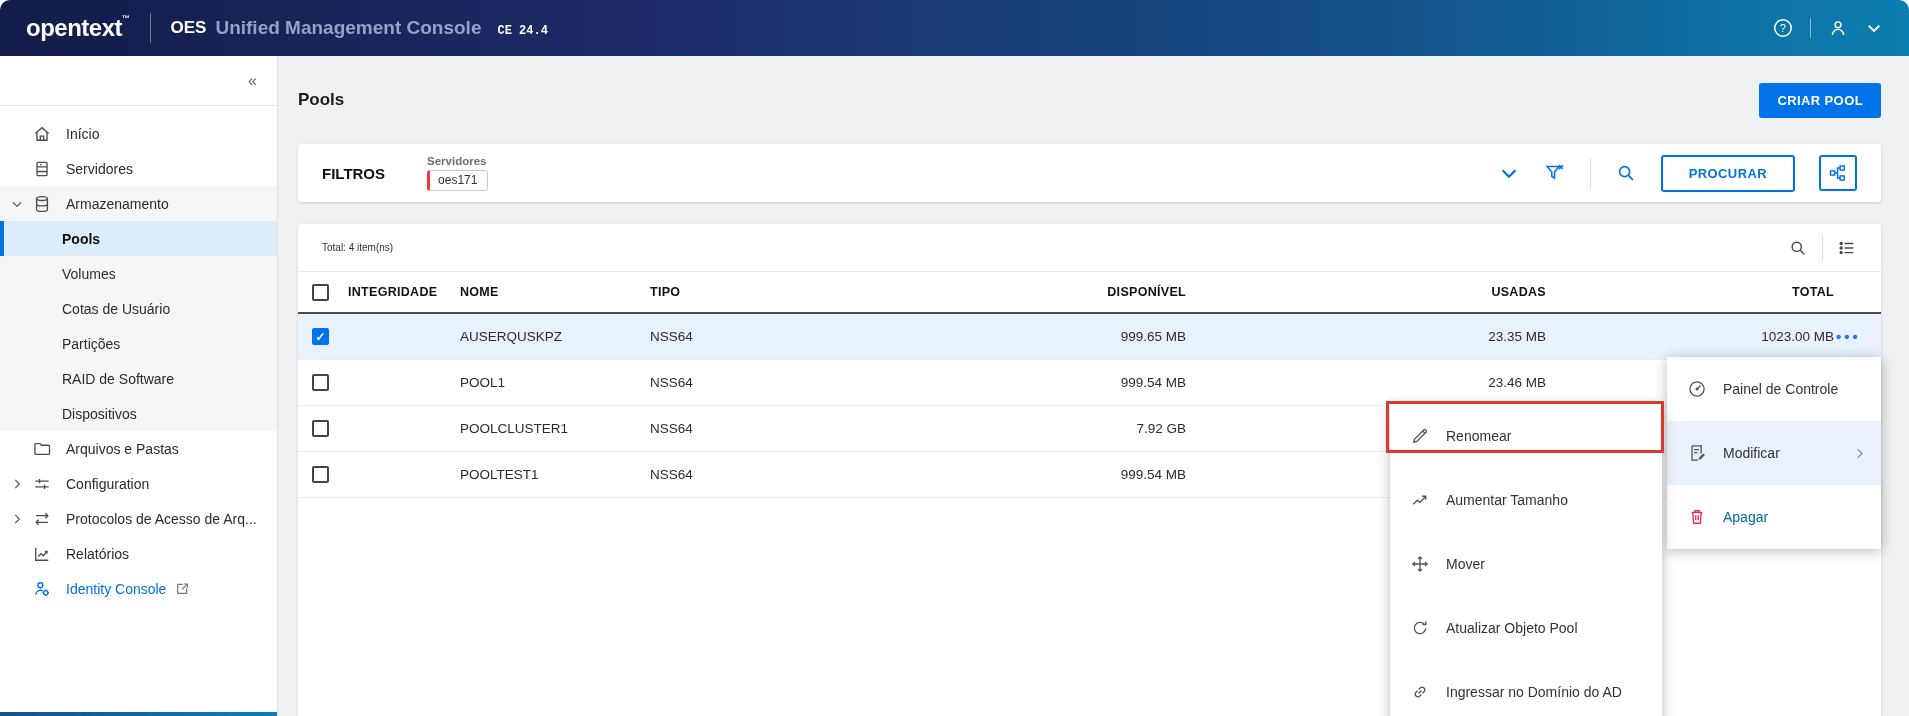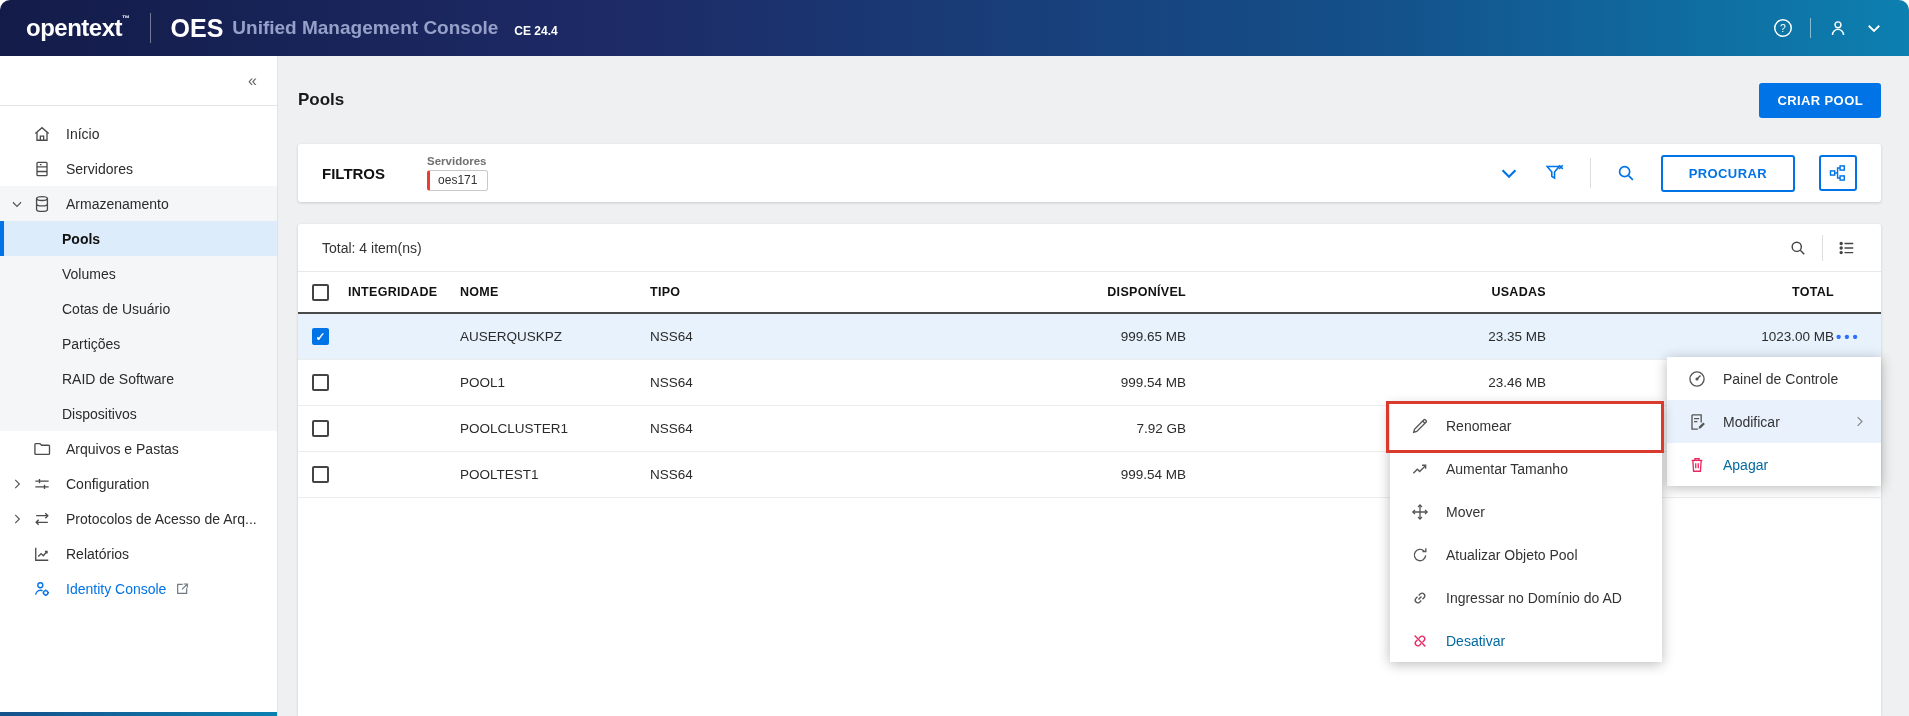--- a/index.html
+++ b/index.html
@@ -8,23 +8,23 @@
        font-family:"Liberation Sans",sans-serif;background:#eef0f1;
        border-radius:10px 10px 0 0;}
   svg{display:block;}
 
   
   .topbar{height:56px;display:flex;align-items:center;padding:0 26px;color:#fff;
           background:linear-gradient(90deg,#131c49 0%,#1d2a66 32%,#14508a 72%,#0c80b0 100%);}
   .logo{font-size:24px;font-weight:bold;letter-spacing:-0.5px;}
   .logo sup{font-size:8px;vertical-align:top;}
   .tb-divider{width:1px;height:30px;background:rgba(255,255,255,.4);margin:0 20px;}
-  .product{font-size:25px;font-weight:bold;}
+  .product{font-size:17px;font-weight:bold;}
   .prod-title{font-size:19px;font-weight:bold;color:#96a0c8;margin-left:9px;}
-  .version{font-size:12px;font-weight:bold;margin-left:16px;margin-top:5px;}
+  .version{font-size:12px;font-weight:bold;margin-left:16px;margin-top:5px;font-family:Liberation Mono, monospace;}
   .tb-right{margin-left:auto;display:flex;align-items:center;gap:16px;color:#fff;}
   .tb-right .sep{width:1px;height:20px;background:rgba(255,255,255,.5);}
   .tb-icon{cursor:pointer;}
 
   
   .body{display:flex;height:660px;}
   .sidebar{width:278px;background:#fff;border-right:1px solid #e2e2e2;position:relative;flex-shrink:0;}
   .collapse-row{height:50px;border-bottom:1px solid #e4e4e4;display:flex;align-items:center;
                 justify-content:flex-end;padding-right:20px;color:#666;font-size:16px;}
   .nav{padding-top:10px;font-size:14px;color:#2b2b2b;}
@@ -59,40 +59,40 @@
   .filter-actions .sep{width:1px;height:30px;background:#dcdcdc;}
   .btn-outline{border:2px solid #0073e7;color:#0073e7;font-weight:bold;font-size:13px;letter-spacing:.4px;
                padding:9px 26px;border-radius:3px;background:#fff;cursor:pointer;
                font-family:"Liberation Sans",sans-serif;text-align:center;}
   .btn-icon{width:38px;height:36px;border:2px solid #0073e7;border-radius:3px;display:flex;
             align-items:center;justify-content:center;background:#fff;color:#0073e7;cursor:pointer;}
 
   .table-card{margin-top:22px;background:#fff;border-radius:3px 3px 0 0;
               box-shadow:0 1px 3px rgba(0,0,0,.16);flex:1;display:flex;flex-direction:column;}
   .total-row{height:48px;display:flex;align-items:center;padding:0 24px;
-             border-bottom:1px solid #e8e8e8;font-size:14px;color:#333;}
+             border-bottom:1px solid #e8e8e8;font-size:10px;color:#333;}
   .table-tools{margin-left:auto;display:flex;align-items:center;gap:14px;color:#444;}
   .table-tools .sep{width:1px;height:26px;background:#ddd;}
 
   .grid-row{display:grid;grid-template-columns:36px 112px 190px 268px 268px 360px 288px 1fr;
             align-items:center;padding:0 18px 0 14px;}
   .thead{height:42px;border-bottom:2px solid #4a4a4a;font-size:12.5px;font-weight:bold;
          color:#111;letter-spacing:.3px;}
   .trow{height:46px;border-bottom:1px solid #ededed;font-size:13.5px;color:#2b2b2b;cursor:pointer;}
   .trow.selected{background:#e8f2fd;}
   .num{text-align:right;}
   .dot{width:13px;height:13px;border-radius:50%;background:#2aa14e;margin-left:28px;}
   .cb{width:17px;height:17px;border:2px solid #444;border-radius:2px;background:#fff;cursor:pointer;}
   .cb.checked{background:#0073e7;border-color:#0073e7;color:#fff;display:flex;align-items:center;
               justify-content:center;font-size:12px;font-weight:bold;}
   .dots{color:#2d72ff;font-weight:bold;font-size:15px;letter-spacing:3px;text-align:center;cursor:pointer;}
 
   
   .menu{position:absolute;background:#fff;box-shadow:0 2px 12px rgba(0,0,0,.28);z-index:30;}
-  .menu-item{height:43px;display:flex;align-items:center;gap:16px;padding:0 14px 0 20px;
+  .menu-item{height:64px;display:flex;align-items:center;gap:16px;padding:0 14px 0 20px;
              font-size:14px;color:#333;cursor:pointer;white-space:nowrap;}
   .menu-item .micon{width:20px;color:#555;display:flex;align-items:center;}
   .menu-item.active{background:#e9f2fc;}
   .menu-item.danger{color:#0369a1;align-items:center;}
   .menu-item.danger .micon{color:#e8285f;}
   .menu-item .mchev{margin-left:auto;color:#888;display:flex;}
   .context-menu{left:1667px;top:357px;width:214px;}
   .sub-menu{left:1390px;top:404px;width:272px;}
   .target-box{position:absolute;left:1386px;top:401px;width:278px;height:52px;
               border:3px solid #d93a2b;z-index:40;pointer-events:none;}

